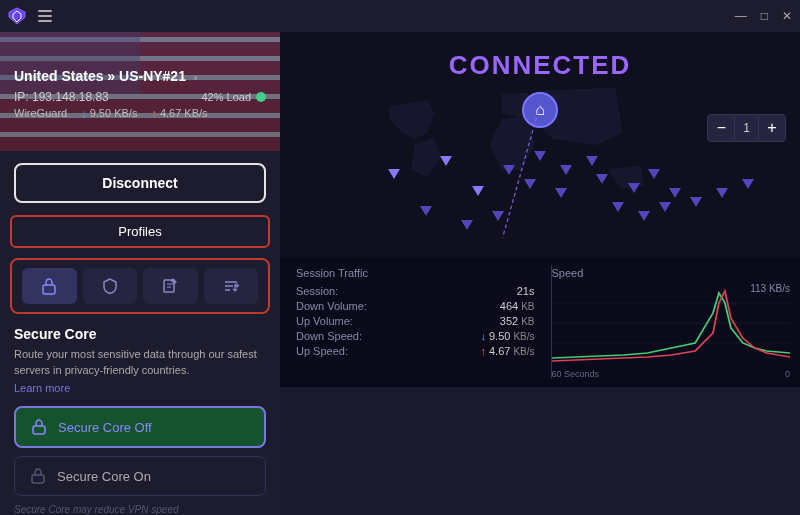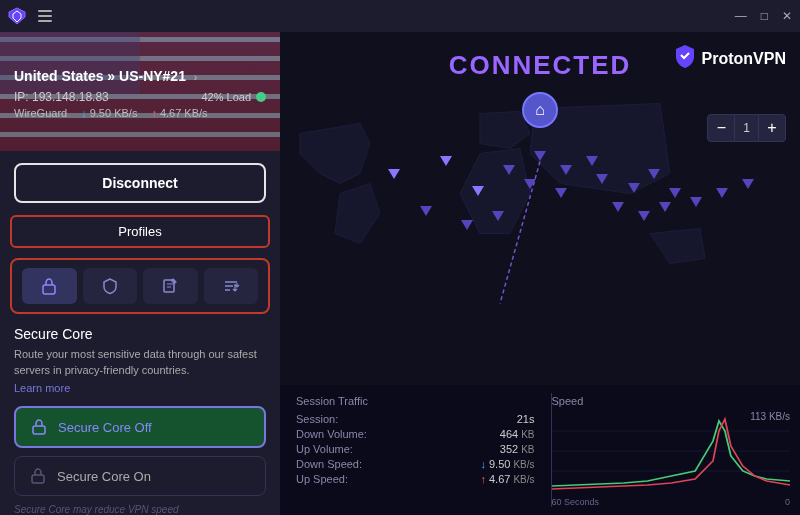--- a/index.html
+++ b/index.html
@@ -222,21 +222,21 @@
       color: #8888ff;
     }
 
     
     .secure-core-section {
       padding: 0 14px;
       flex: 1;
     }
     .secure-core-title {
       font-size: 14px;
-      font-weight: 400;
+      font-weight: 700;
       color: #fff;
       margin-bottom: 5px;
     }
     .secure-core-desc {
       font-size: 11px;
       color: #aaa;
       line-height: 1.4;
       margin-bottom: 4px;
     }
     .learn-more {
@@ -283,21 +283,21 @@
     .footnote {
       padding: 0 14px;
       font-size: 10px;
       color: #555577;
       font-style: italic;
     }
 
     
     .right-panel {
       flex: 1;
-      height: 483px;
+      height: 355px;
       background: #0f0f1e;
       position: relative;
       overflow: hidden;
     }
 
     
     .connected-label {
       position: absolute;
       top: 18px;
       left: 50%;
@@ -609,29 +609,20 @@
 
       <path d="M200 60 L240 55 L250 100 L230 140 L200 140 L180 100 Z" fill="#1e1e3a" stroke="#2a2a5a" stroke-width="1"></path>
 
       <path d="M255 15 L380 10 L390 80 L350 100 L280 90 L250 60 Z" fill="#1e1e3a" stroke="#2a2a5a" stroke-width="1"></path>
 
       <path d="M370 140 L420 135 L425 165 L390 170 Z" fill="#1e1e3a" stroke="#2a2a5a" stroke-width="1"></path>
     </svg>
 
     <div class="connected-label">CONNECTED</div>
 
-    <div class="proton-logo">
-      <span class="proton-logo-shield">
-        <svg width="22" height="24" viewBox="0 0 22 24" fill="none">
-          <path d="M11 1L2 5v8c0 5 4 9.5 9 11 5-1.5 9-6 9-11V5L11 1z" fill="#6644ff"></path>
-          <path d="M7 11l3 3 5-5" stroke="#fff" stroke-width="2" fill="none"></path>
-        </svg>
-      </span>
-      <span class="proton-logo-text">ProtonVPN</span>
-    </div>
 
     <div class="home-marker">
       <span>⌂</span>
     </div>
 
     <svg class="connection-line-svg" viewBox="0 0 520 380">
       <line x1="260" y1="78" x2="220" y2="220" stroke="#8866ff" stroke-width="1.5" stroke-dasharray="4,3" opacity="0.8"></line>
     </svg>
 
     <div id="markers-container" style="position:absolute;top:50px;left:0;right:0;height:230px;">

